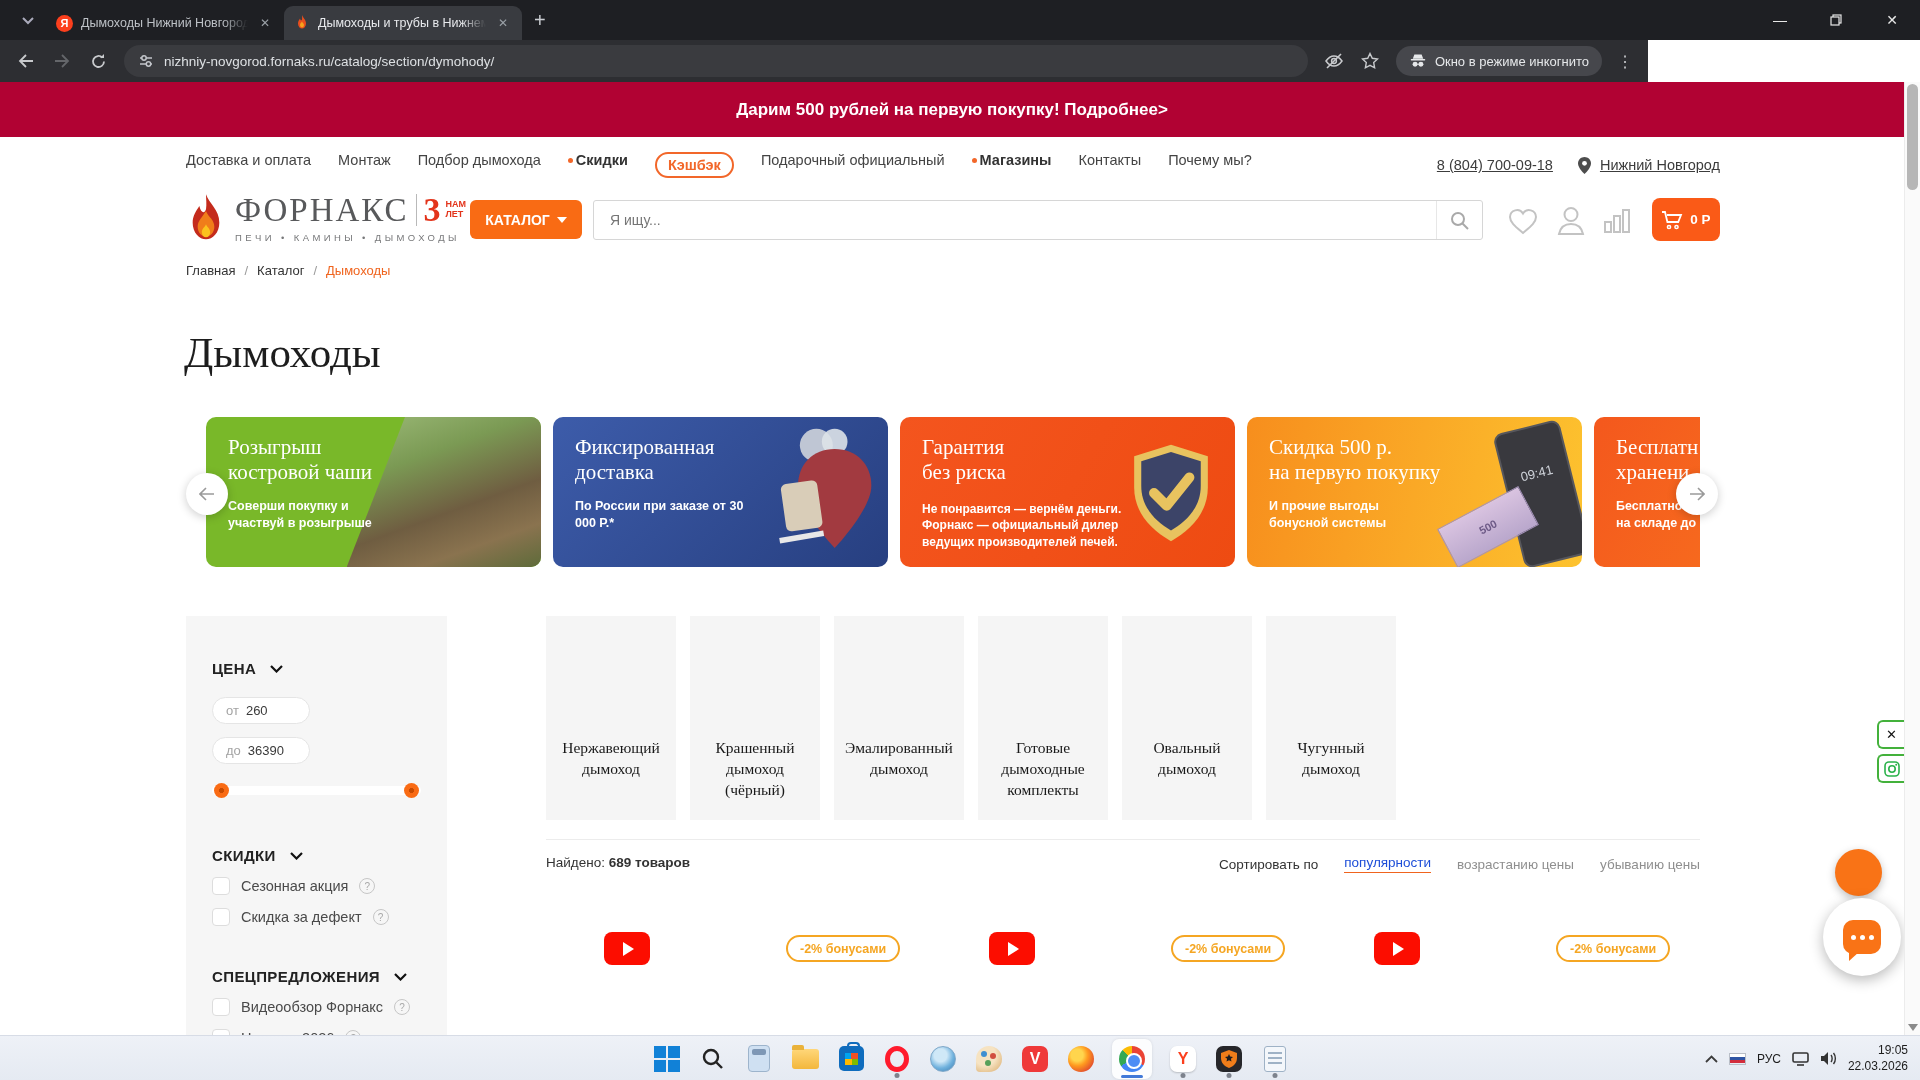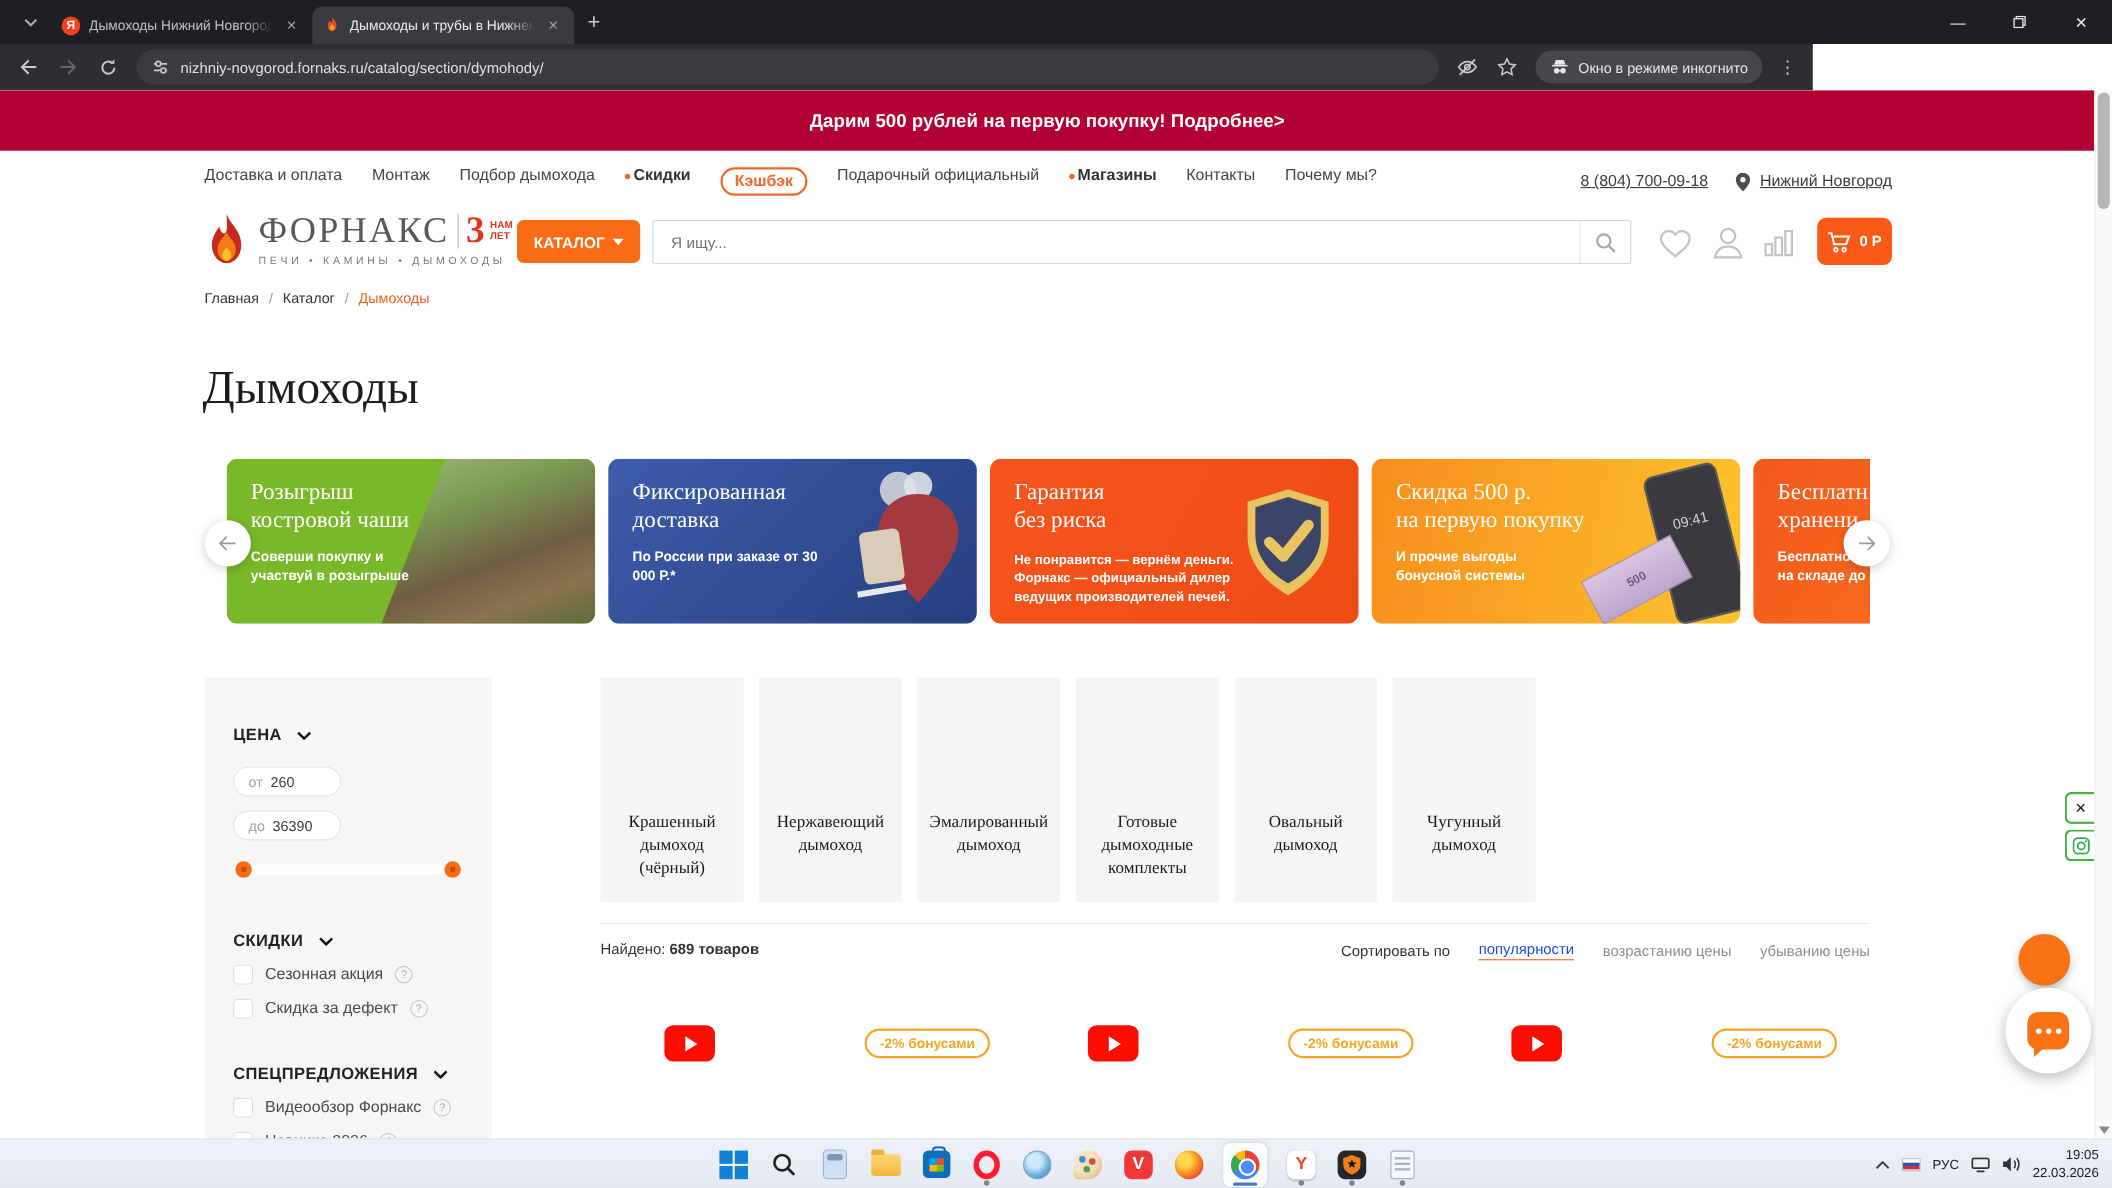--- a/index.html
+++ b/index.html
@@ -541,22 +541,22 @@
         <div class="cb-row">
           <span class="cb"></span>
           <span>Последний шанс</span>
           <span class="qmark">?</span>
         </div>
 
       </div>
     </div>
 
     <div class="tiles">
+      <div class="tile">Нержавеющий дымоход</div>
       <div class="tile">Крашенный дымоход (чёрный)</div>
-      <div class="tile">Нержавеющий дымоход</div>
       <div class="tile">Эмалированный дымоход</div>
       <div class="tile">Готовые дымоходные комплекты</div>
       <div class="tile">Овальный дымоход</div>
       <div class="tile">Чугунный дымоход</div>
     </div>
 
     <div class="results">
       <div class="found">
         <span>Найдено:</span>
         <b>689 товаров</b>

